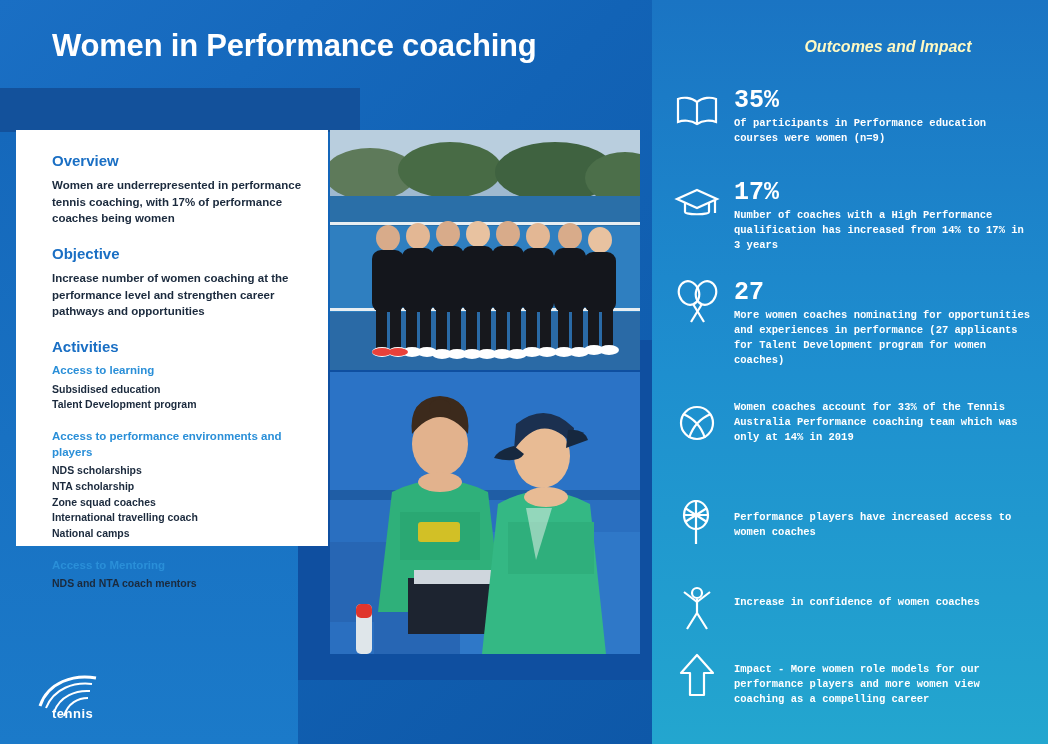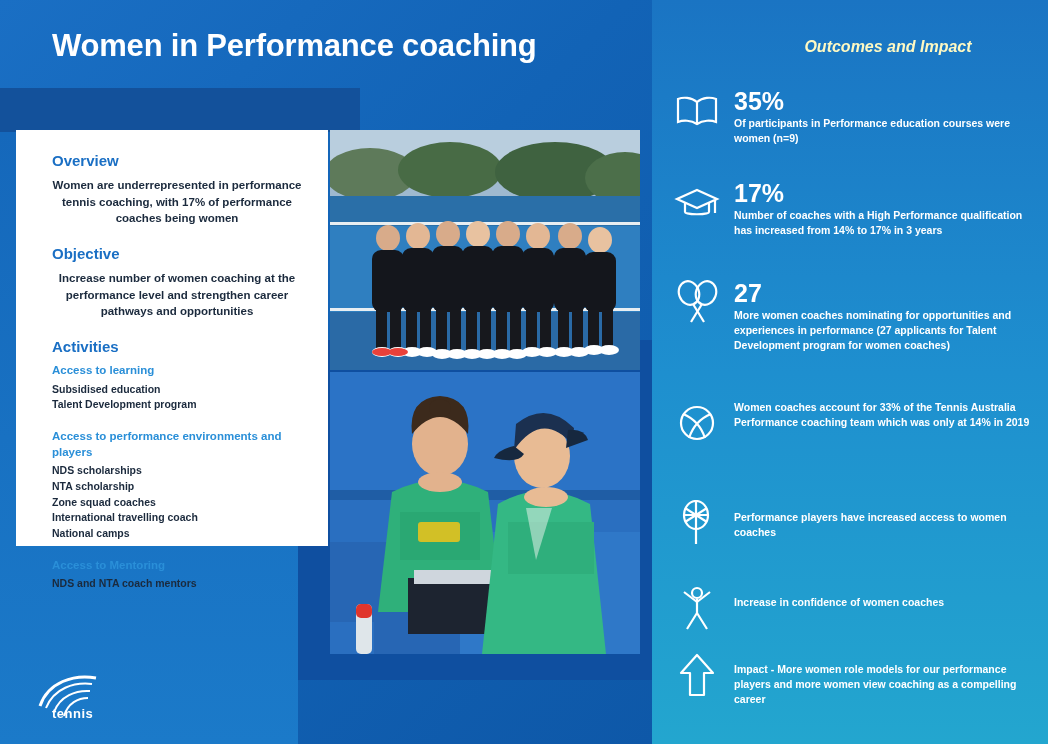--- a/index.html
+++ b/index.html
@@ -42,21 +42,20 @@
     width: 312px; height: 416px;
     background: #ffffff;
     padding: 22px 26px 0 36px;
   }
   .card h3 {
     color: #1a6fc4; font-size: 15px; font-weight: bold; margin-bottom: 8px;
   }
   .card p {
     color: #1b2a3d; font-size: 11.5px; font-weight: bold; line-height: 1.45;
     margin-bottom: 18px;
-    text-align: center;
   }
   .card .sub-head {
     color: #2a8fd8; font-size: 11.5px; font-weight: bold; line-height: 1.35;
     margin-top: 16px; margin-bottom: 3px;
   }
   .card .sub-head.first { margin-top: 6px; }
   .card ul { list-style: none; }
   .card li {
     color: #1b2a3d; font-size: 10.5px; font-weight: bold; line-height: 1.5;
   }
@@ -71,21 +70,21 @@
   .right-bg {
     position: absolute; left: 652px; top: 0; width: 396px; height: 744px;
     background: linear-gradient(180deg, #1a74c3 0%, #1e8fcf 50%, #23a6cf 100%);
   }
   .right-title {
     position: absolute; left: 652px; top: 38px; width: 472px;
     text-align: center; color: #fef9c3; font-size: 16px; font-weight: bold; font-style: italic;
   }
   .stat {
     position: absolute; left: 672px; width: 376px;
-    display: flex; gap: 12px; align-items: flex-start;
+    display: flex; gap: 12px; align-items: flex-start; font-family: Liberation Mono, monospace;
   }
   .stat .ico {
     width: 50px; min-width: 50px; height: 46px;
     display: flex; align-items: center; justify-content: center;
   }
   .stat .body { padding-top: 0px; }
   .stat .big {
     color: #ffffff; font-size: 25px; font-weight: bold; line-height: 1.05;
     margin-bottom: 2px;
   }

